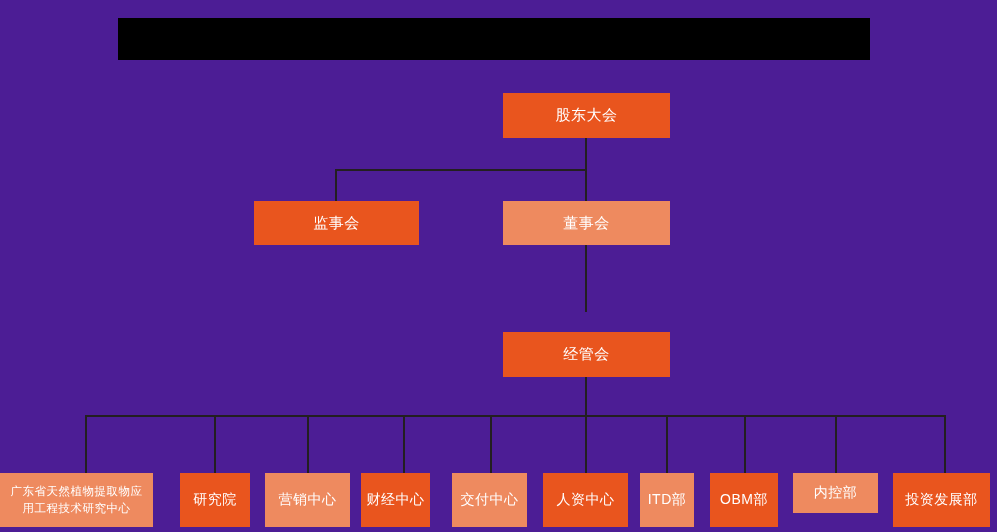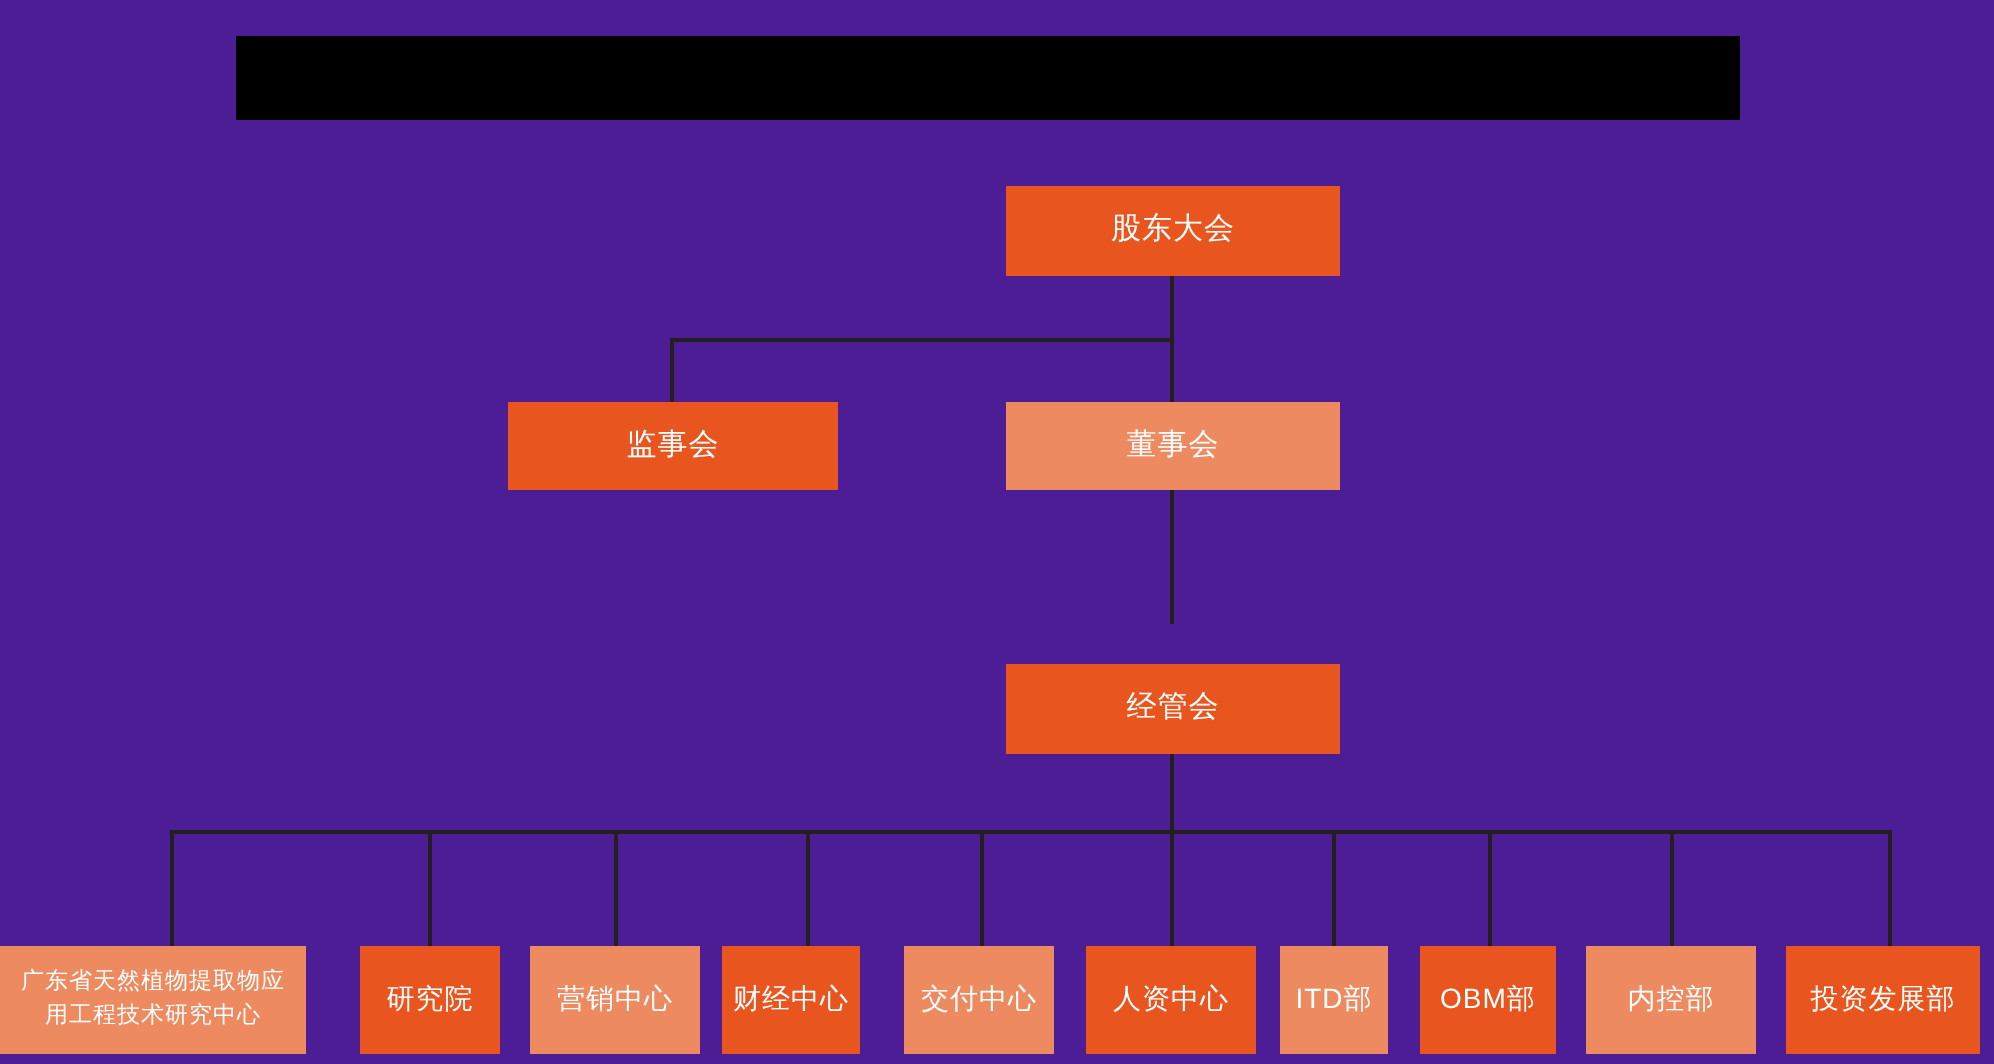--- a/index.html
+++ b/index.html
@@ -114,17 +114,17 @@
   <div class="node node-primary node-leaf" style="left:361px; top:473px; width:69px; height:54px;">财经中心</div>
 
   <div class="node node-secondary node-leaf" style="left:452px; top:473px; width:75px; height:54px;">交付中心</div>
 
   <div class="node node-primary node-leaf" style="left:543px; top:473px; width:85px; height:54px;">人资中心</div>
 
   <div class="node node-primary node-leaf" style="left:710px; top:473px; width:68px; height:54px;">OBM部</div>
 
   <div class="node node-secondary node-leaf" style="left:640px; top:473px; width:54px; height:54px;">ITD部</div>
 
-  <div class="node node-secondary node-leaf" style="left:793px; top:473px; width:85px; height:54px;">内控部</div>
+  <div class="node node-secondary node-leaf" style="left:793px; top:473px; width:85px; height:40px;">内控部</div>
 
   <div class="node node-primary node-leaf" style="left:893px; top:473px; width:97px; height:54px;">投资发展部</div>
 
 </div>
 
 </body></html>

